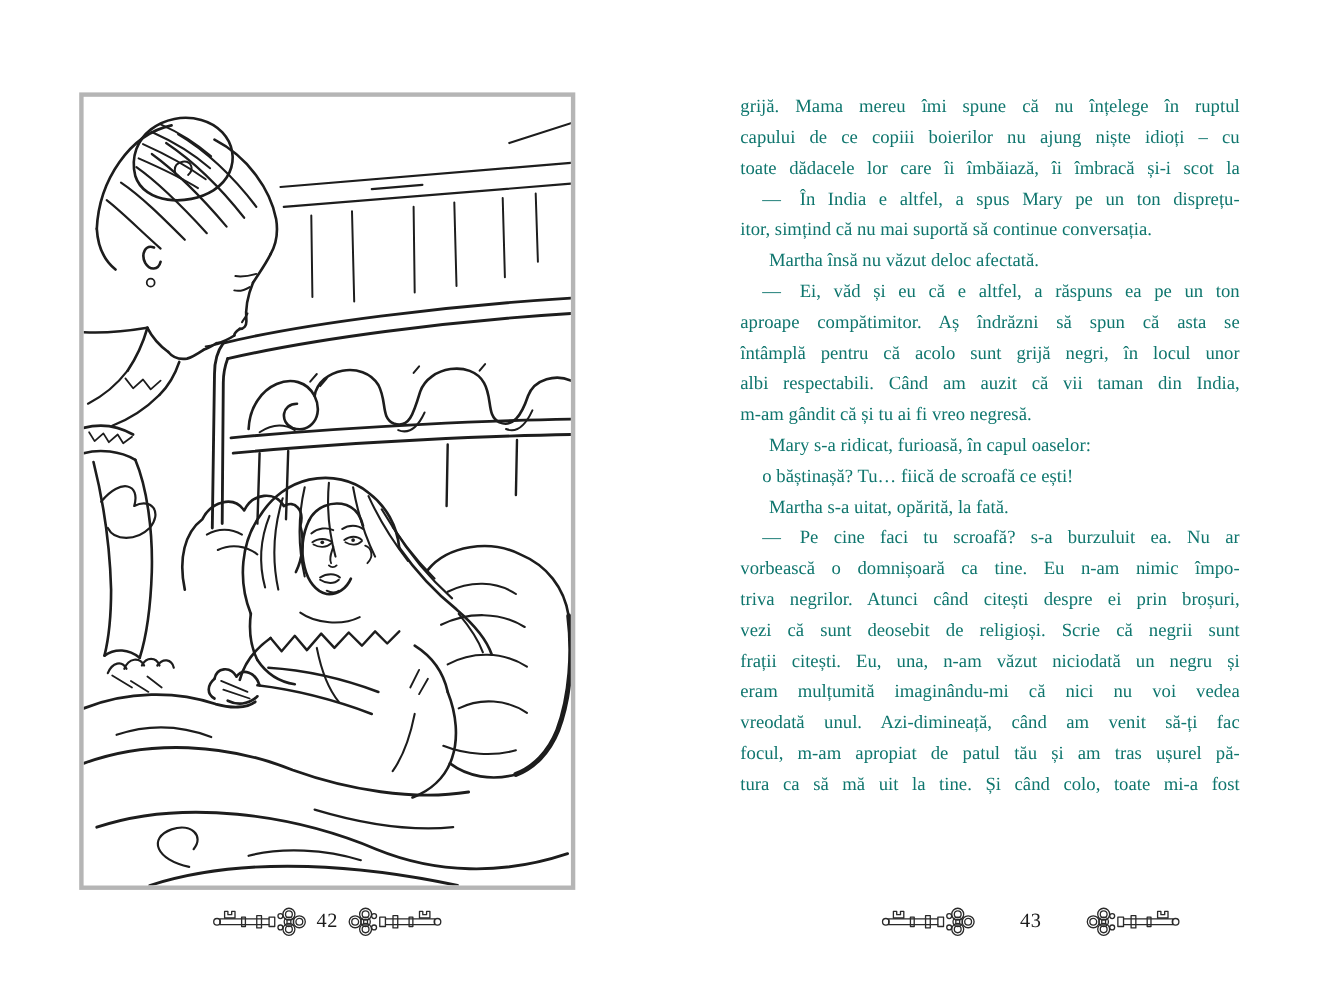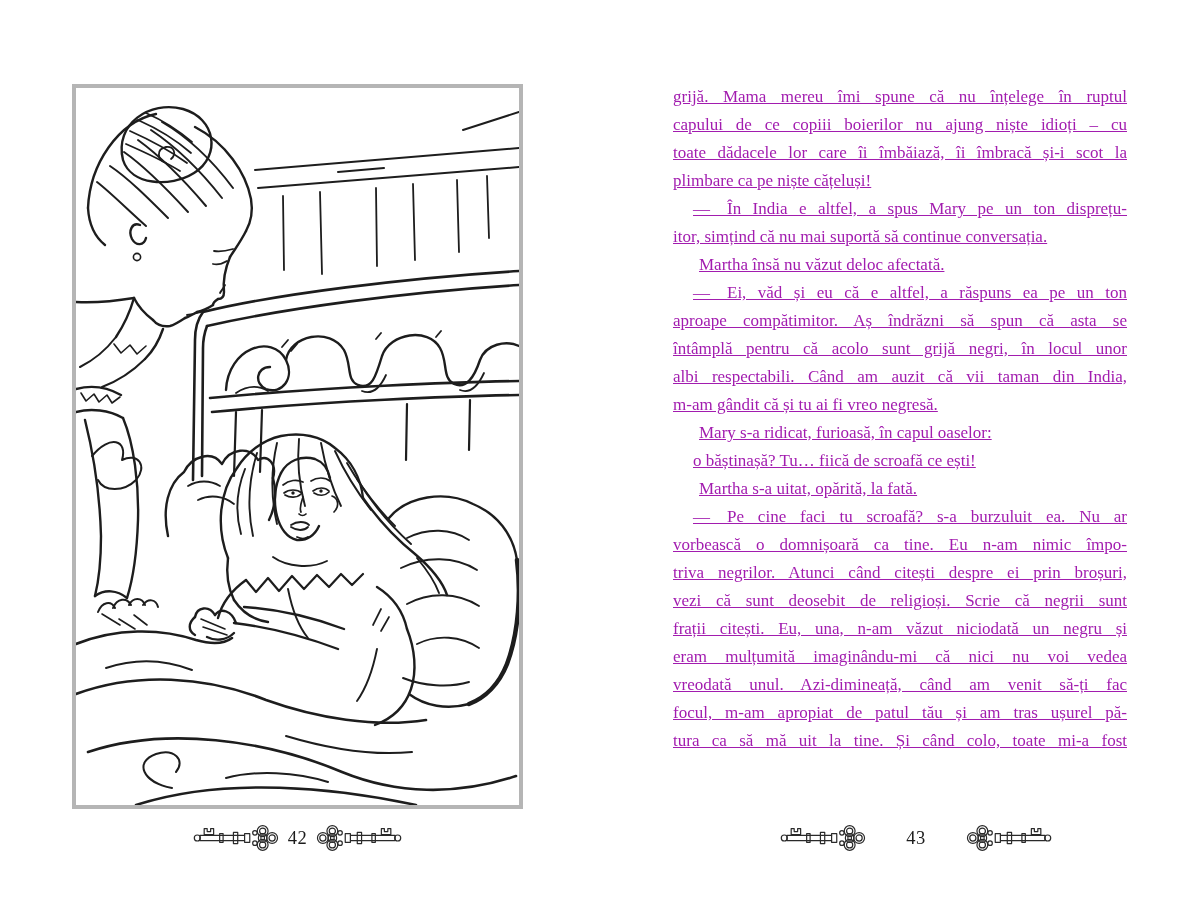--- a/index.html
+++ b/index.html
@@ -11,37 +11,37 @@
   .spread{position:absolute;inset:0;}
   
   .illu-frame{
     position:absolute;left:72px;top:84px;width:451px;height:725px;
     border:4px solid #b5b5b5;box-sizing:border-box;background:#fff;overflow:hidden;
   }
   .illu-frame svg{display:block;width:100%;height:100%;}
   
   .textcol{
     position:absolute;left:673px;top:83px;width:454px;
-    font-size:17px;color:#a21caf;text-decoration:underline;
+    font-size:17px;color:#0f766e;
   }
   .line{
     height:28px;line-height:28px;white-space:nowrap;overflow:visible;
     text-align:left;
   }
   .line.j{text-align:justify;white-space:normal;overflow:hidden;}
   .line.j::after{content:"";display:inline-block;width:100%;height:0;}
   .p-plain > .line:first-child{text-indent:26px;}
   .p-dialogue > .line:first-child{text-indent:20px;}
   
   .footer{
     position:absolute;top:820px;height:36px;
     display:flex;align-items:center;justify-content:center;gap:9px;
   }
   .footer.f-left{left:72px;width:451px;}
-  .footer.f-right{left:689px;width:454px;gap:40px;}
+  .footer.f-right{left:710px;width:454px;gap:40px;}
   .pagenum{font-size:18.5px;color:#1c1c1c;letter-spacing:.5px;}
   .keysvg{width:86px;height:30px;}
   .hiddendefs{position:absolute;width:0;height:0;overflow:hidden;}
 </style>
 </head>
 <body>
 
 <svg class="hiddendefs" aria-hidden="true">
   <defs>
     <g id="keyshape" fill="none" stroke="#2a2a2a" stroke-width="1.4" stroke-linecap="round" stroke-linejoin="round">
@@ -277,21 +277,20 @@
     <svg class="keysvg" viewBox="0 0 100 32">
         <use href="#keyshape" transform="translate(100,0) scale(-1,1)"></use>
       </svg>
   </div>
 
   <div class="textcol">
       <div class="para p-continuation">
         <div class="line j">grijă. Mama mereu îmi spune că nu înțelege în ruptul</div>
         <div class="line j">capului de ce copiii boierilor nu ajung niște idioți – cu</div>
         <div class="line j">toate dădacele lor care îi îmbăiază, îi îmbracă și-i scot la</div>
-        <div class="line">plimbare ca pe niște cățeluși!</div>
       </div>
       <div class="para p-dialogue">
         <div class="line j">— În India e altfel, a spus Mary pe un ton disprețu-</div>
         <div class="line">itor, simțind că nu mai suportă să continue conversația.</div>
       </div>
       <div class="para p-plain">
         <div class="line">Martha însă nu văzut deloc afectată.</div>
       </div>
       <div class="para p-dialogue">
         <div class="line j">— Ei, văd și eu că e altfel, a răspuns ea pe un ton</div>

